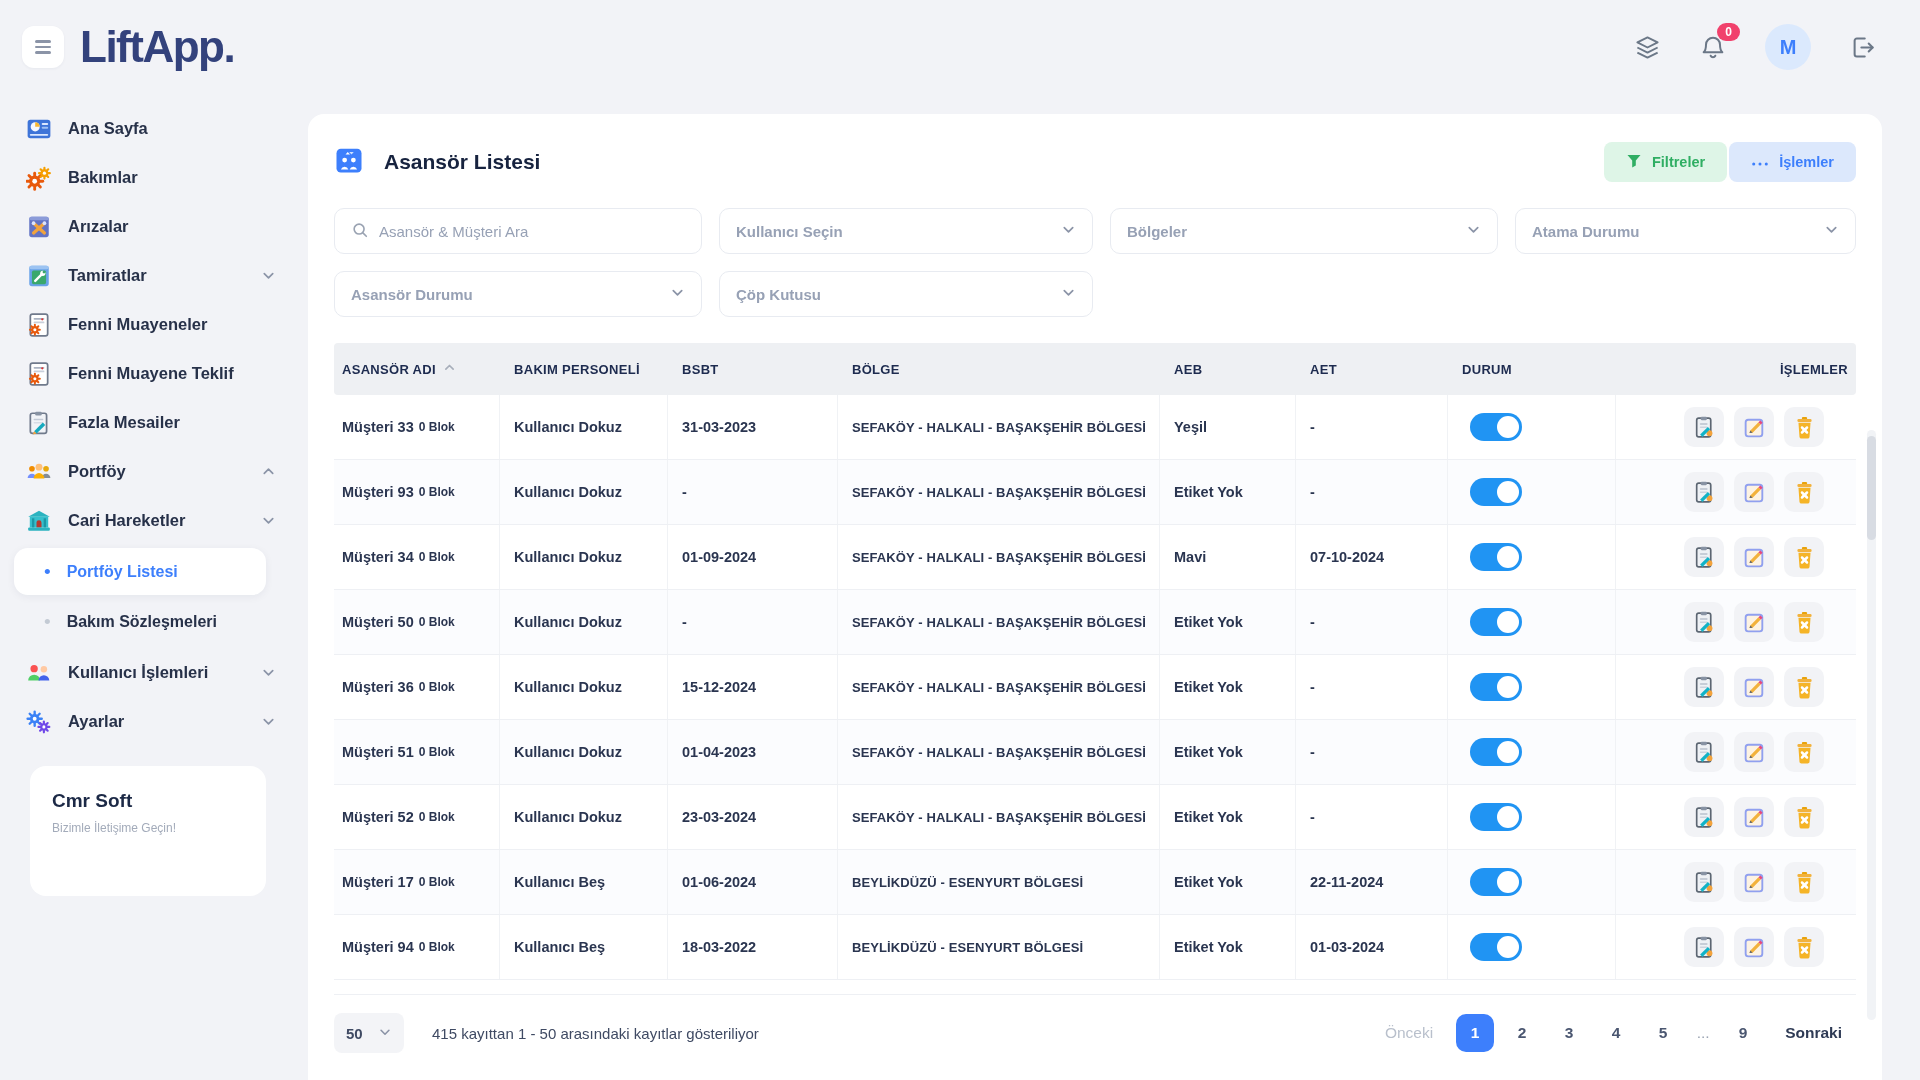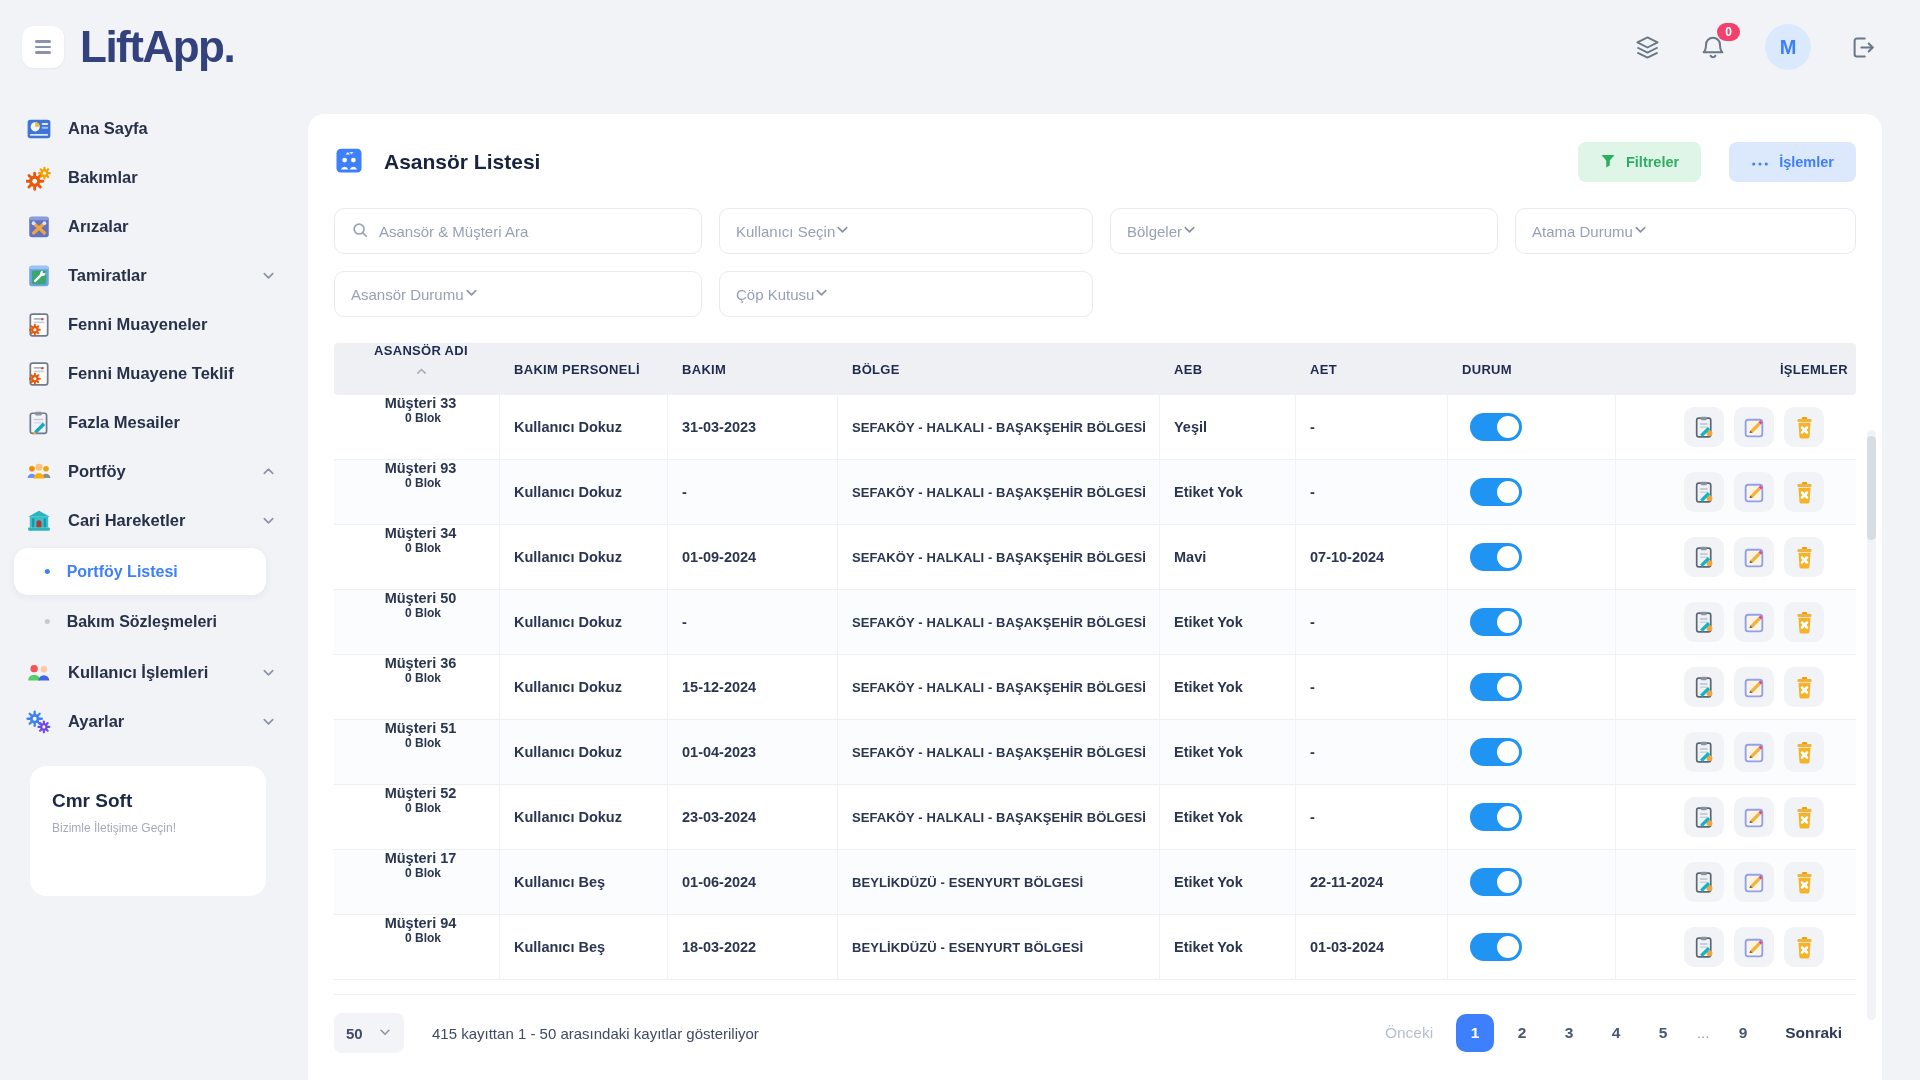--- a/index.html
+++ b/index.html
@@ -39,43 +39,43 @@
   .side-footer { margin:20px 42px 0 8px; background:#fff; border-radius:16px; padding:24px 22px; height:130px; }
   .sf-title { font-size:19px; font-weight:800; color:#1c2946; }
   .sf-sub { font-size:12px; color:#a3abba; margin-top:9px; }
 
   
   .main { flex:1; margin:20px 38px 0 0; background:#fff; border-radius:16px;
     padding:28px 26px 20px; height:1030px; position:relative; }
   .card-head { display:flex; align-items:center; }
   .title-wrap { display:flex; align-items:center; gap:20px; }
   .page-title { font-size:21px; font-weight:800; color:#17233f; }
-  .head-btns { margin-left:auto; display:flex; gap:28px; }
+  .head-btns { margin-left:auto; display:flex; gap:2px; }
   .btn { height:40px; border-radius:8px; display:inline-flex; align-items:center; gap:10px;
     padding:0 22px; font-size:14.5px; font-weight:700; border:none; cursor:pointer; font-family:inherit; }
   .btn-filters { background:#def5e7; color:#2fae63; }
   .btn-actions { background:#dce8fc; color:#3d7ffc; }
 
   
   .filters { margin-top:26px; display:flex; flex-wrap:wrap; gap:17px; }
   .f-field { height:46px; border:1px solid #e8ebf1; border-radius:10px; background:#fff;
     display:flex; align-items:center; padding:0 16px; color:#97a1b5; font-size:15px; }
   .f-search { width:368px; gap:10px; }
   .f-search input { border:none; outline:none; flex:1; font:inherit; color:#3a4254; background:transparent; }
   .f-search input::placeholder { color:#97a1b5; }
-  .f-select { cursor:pointer; }
+  .f-select { justify-content:space-between; cursor:pointer;font-weight:bold; }
   .fw1 { width:374px; } .fw2 { width:388px; } .fw3 { flex:1; }
   .fw4 { width:368px; } .fw5 { width:374px; }
 
   
   .table { margin-top:26px; }
   .t-head { display:flex; background:#eef0f3; border-radius:4px; height:52px; align-items:stretch; }
   .th { font-size:13px; font-weight:800; color:#1d2b4f; letter-spacing:.3px; padding-left:14px;
     display:flex; align-items:center; gap:7px; }
-  .c1{width:166px;flex-direction:column;} .c2{width:168px;} .c3{width:170px;} .c4{width:322px;}
+  .c1{width:166px;} .c2{width:168px;} .c3{width:170px;} .c4{width:322px;}
   .c5{width:136px;} .c6{width:152px;} .c7{width:168px;} .c8{flex:1; justify-content:flex-end; padding-right:8px;}
   .th.c1{padding-left:8px;}
   .t-row { display:flex; height:65px; border-bottom:1px solid #eef0f4; }
   .t-row:nth-child(even){ background:#fbfcfe; }
   .td { padding-left:14px; font-size:14.5px; font-weight:600; color:#2a3550;
     display:flex; align-items:center; border-right:1px solid #f0f2f5; }
   .td.c1 { padding-left:8px; }
   .td.c8 { border-right:none; }
   .region { font-size:13px; font-weight:700; letter-spacing:.1px; }
   .row-block { font-size:12px; font-weight:800; margin-left:5px; }
@@ -437,21 +437,21 @@
 
     <div class="table">
       <div class="t-head">
         <div class="th c1">
           <span>ASANSÖR ADI</span>
           <span><svg viewBox="0 0 16 16" width="13" height="13" fill="none" stroke="#a7aeba" stroke-width="2" stroke-linecap="round" stroke-linejoin="round">
                 <path d="M3.5 10 L8 5.5 L12.5 10"></path>
               </svg></span>
         </div>
         <div class="th c2">BAKIM PERSONELİ</div>
-        <div class="th c3">BAKIM</div>
+        <div class="th c3">BSBT</div>
         <div class="th c4">BÖLGE</div>
         <div class="th c5">AEB</div>
         <div class="th c6">AET</div>
         <div class="th c7">DURUM</div>
         <div class="th c8">İŞLEMLER</div>
       </div>
       <div id="table-body">
           <div class="t-row">
             <div class="td c1">
               <span>Müşteri 33</span>

